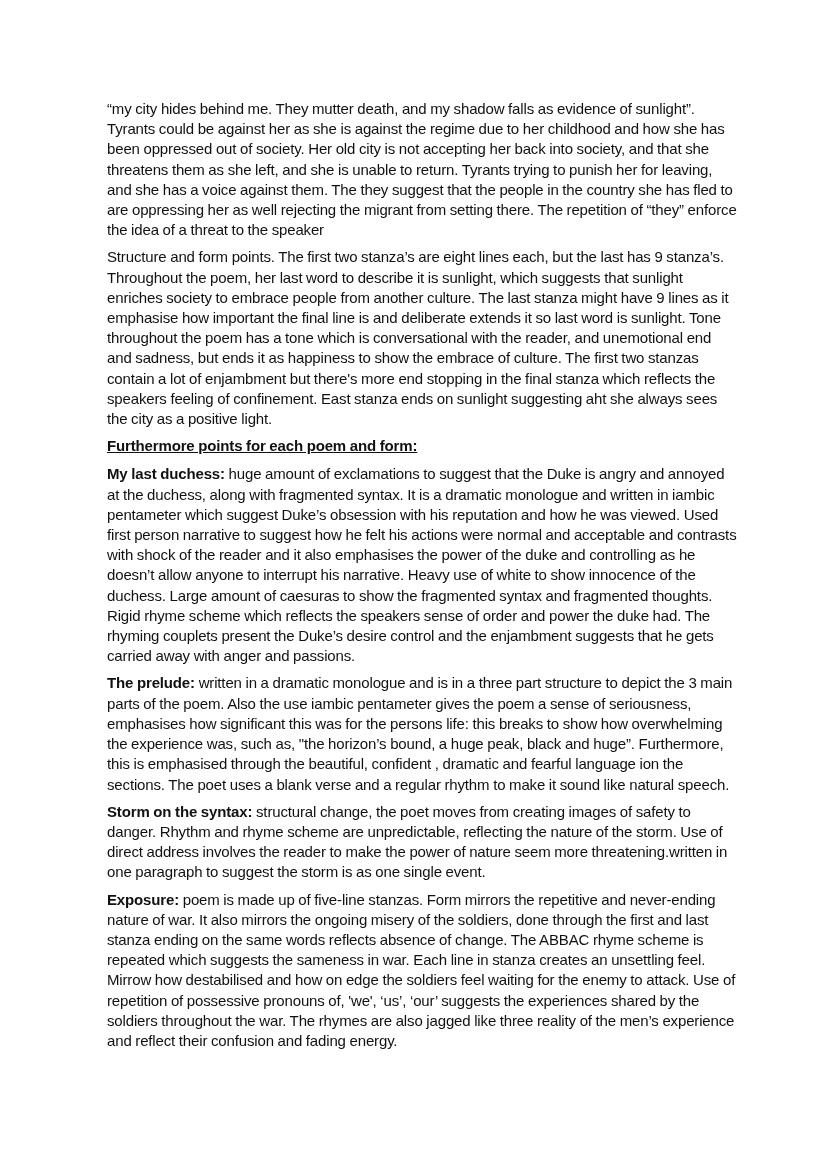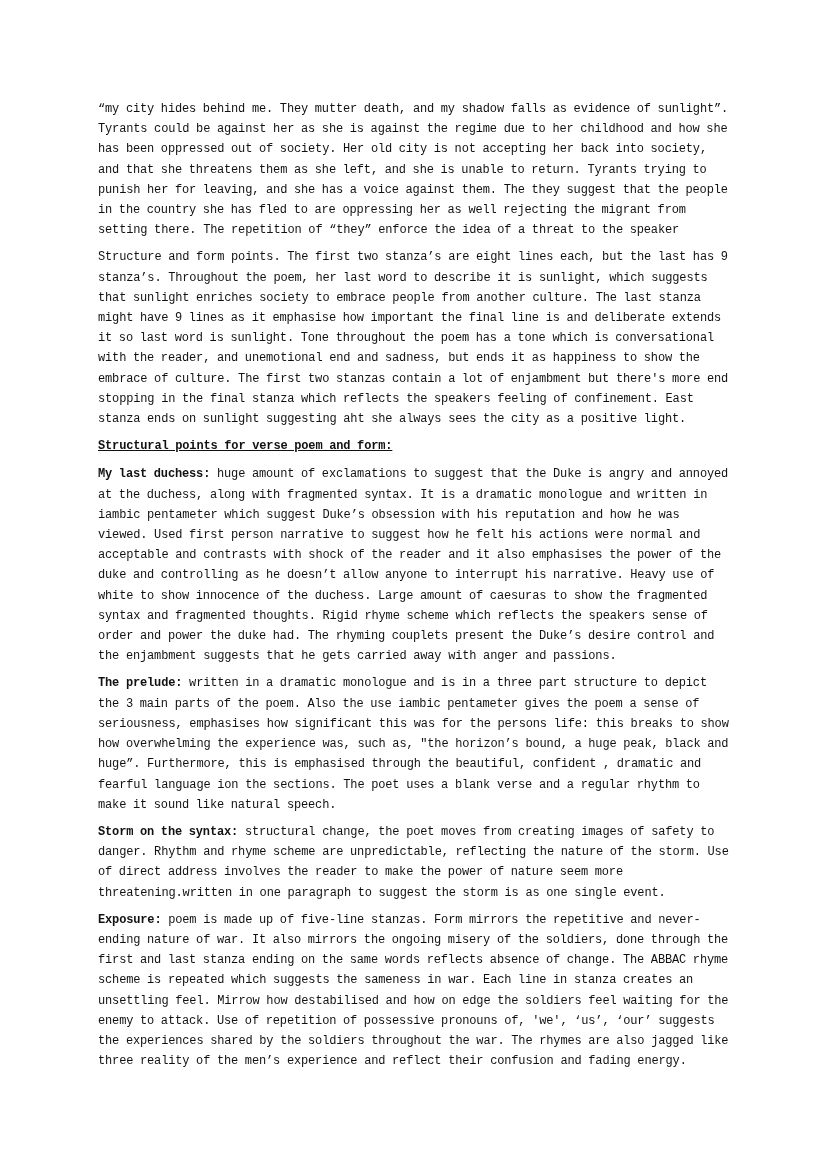--- a/index.html
+++ b/index.html
@@ -1,33 +1,33 @@
 <!DOCTYPE html>
 <html><head>
 <meta charset="utf-8">
 <style>
   html, body { margin: 0; padding: 0; background: #ffffff; }
   body { width: 828px; height: 1171px; position: relative; overflow: hidden; }
   .page {
-    position: absolute; left: 98px; top: 99px; width: 632px;
-    font-family: Liberation Mono, monospace;
-    font-size: 12px; line-height: 20.2px; color: #111111;
+    position: absolute; left: 107px; top: 99px; width: 632px;
+    font-family: Liberation Sans, sans-serif;
+    font-size: 15px; line-height: 20.2px; color: #111111;
     letter-spacing: -0.15px; word-spacing: -0.3px;
   }
   .para { margin: 0 0 7px 0; }
   .heading { font-weight: bold; text-decoration: underline; margin: 0 0 8px 0; }
   .lead { font-weight: bold; }
 </style>
 </head>
 <body>
 
 <div class="page">
   <p class="para">“my city hides behind me. They mutter death, and my shadow falls as evidence of sunlight”. Tyrants could be against her as she is against the regime due to her childhood and how she has been oppressed out of society. Her old city is not accepting her back into society, and that she threatens them as she left, and she is unable to return. Tyrants trying to punish her for leaving, and she has a voice against them. The they suggest that the people in the country she has fled to are oppressing her as well rejecting the migrant from setting there. The repetition of “they” enforce the idea of a threat to the speaker</p>
   <p class="para">Structure and form points. The first two stanza’s are eight lines each, but the last has 9 stanza’s. Throughout the poem, her last word to describe it is sunlight, which suggests that sunlight enriches society to embrace people from another culture. The last stanza might have 9 lines as it emphasise how important the final line is and deliberate extends it so last word is sunlight. Tone throughout the poem has a tone which is conversational with the reader, and unemotional end and sadness, but ends it as happiness to show the embrace of culture. The first two stanzas contain a lot of enjambment but there's more end stopping in the final stanza which reflects the speakers feeling of confinement. East stanza ends on sunlight suggesting aht she always sees the city as a positive light.</p>
-  <p class="heading">Structural points for verse poem and form:</p>
+  <p class="heading">Furthermore points for each poem and form:</p>
 
   <p class="para">
     <span class="lead">My last duchess:</span><span> huge amount of exclamations to suggest that the Duke is angry and annoyed at the duchess, along with fragmented syntax. It is a dramatic monologue and written in iambic pentameter which suggest Duke’s obsession with his reputation and how he was viewed. Used first person narrative to suggest how he felt his actions were normal and acceptable and contrasts with shock of the reader and it also emphasises the power of the duke and controlling as he doesn’t allow anyone to interrupt his narrative. Heavy use of white to show innocence of the duchess. Large amount of caesuras to show the fragmented syntax and fragmented thoughts. Rigid  rhyme scheme which reflects the speakers sense of order and power the duke had. The rhyming couplets present the Duke’s desire control and the enjambment suggests that he gets carried away with anger and passions.</span>
   </p>
   <p class="para">
     <span class="lead">The prelude:</span><span>  written in a dramatic monologue and is in a three part structure to depict the 3 main parts of the poem. Also the use iambic pentameter gives the poem a sense of seriousness, emphasises how significant this was for the persons life: this breaks to show how overwhelming the experience was, such as, "the horizon’s bound, a huge peak, black and huge”. Furthermore, this is emphasised through the beautiful, confident , dramatic and fearful language ion the sections. The poet uses a blank verse and a regular rhythm to make it sound like natural speech.</span>
   </p>
   <p class="para">
     <span class="lead">Storm on the syntax:</span><span> structural change, the poet moves from creating images of safety to danger. Rhythm and rhyme scheme are unpredictable, reflecting the nature of the storm. Use of direct address involves the reader to make the power of nature seem more threatening.written in one paragraph to suggest the storm is as one single event.</span>
   </p>

